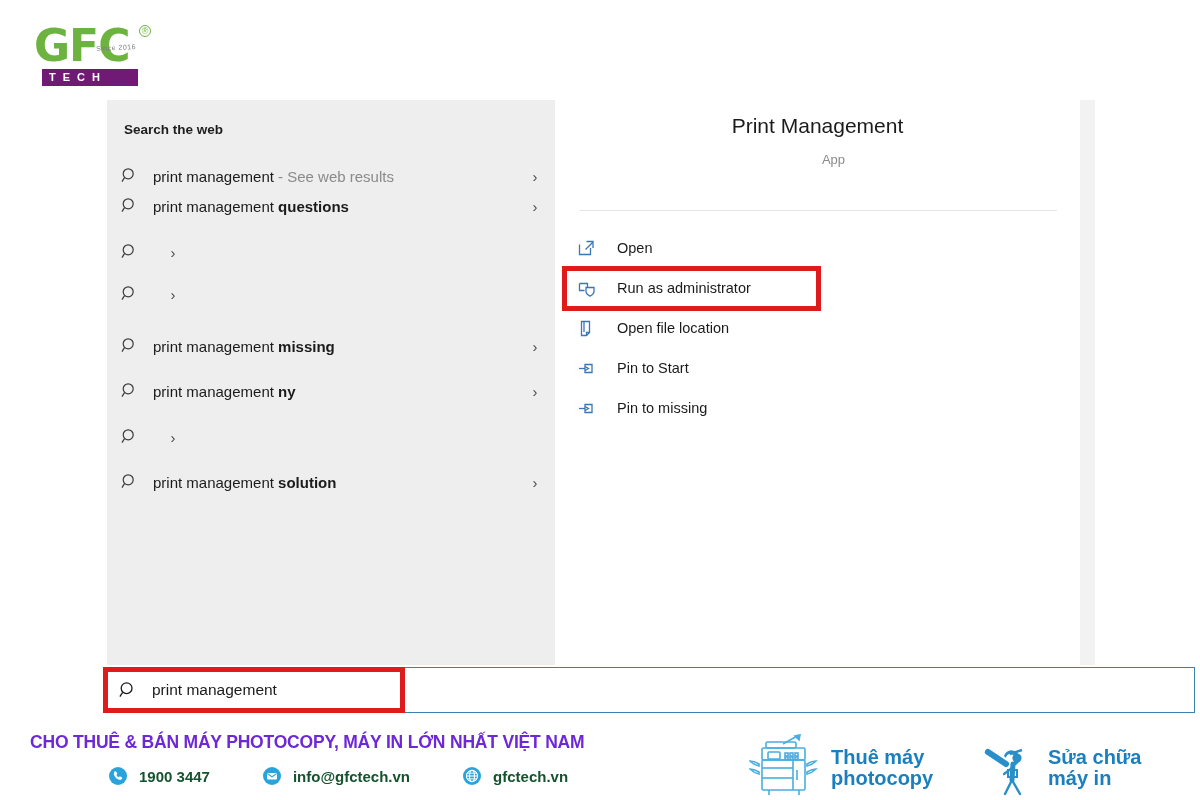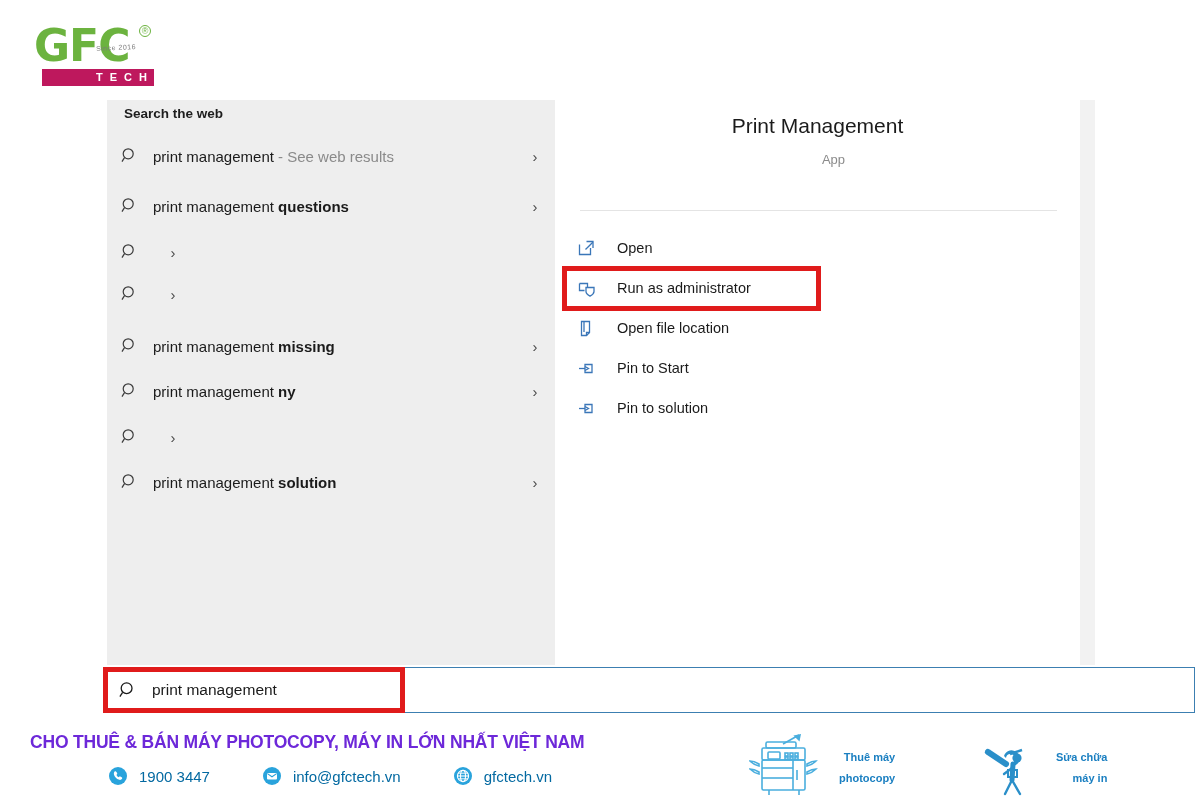--- a/index.html
+++ b/index.html
@@ -24,43 +24,43 @@
     border: 1px solid #6cb33f; border-radius: 50%;
     width: 10px; height: 10px; line-height: 10px; text-align: center;
   }
   .logo-since {
     position: absolute; left: 64px; top: 20px;
     font-size: 7px; color: #7b7b7b; letter-spacing: .5px;
     transform: rotate(-3deg);
   }
   .logo-tech {
     position: absolute; left: 10px; top: 45px;
-    width: 112px; height: 17px; background: #be185d;
+    width: 96px; height: 17px; background: #701a75;
     color: #ffffff; font-size: 11px; font-weight: bold;
-    letter-spacing: 7px; text-align: right; line-height: 17px;
+    letter-spacing: 7px; text-align: left; line-height: 17px;
     text-indent: 7px;
   }
 
   
   .flyout { position: absolute; left: 107px; top: 100px; width: 988px; height: 565px; }
   .flyout-left {
     position: absolute; left: 0; top: 0; width: 448px; height: 565px;
     background: #eeeeee;
   }
   .flyout-right {
     position: absolute; left: 448px; top: 0; width: 525px; height: 565px;
     background: #ffffff;
   }
   .flyout-edge {
     position: absolute; left: 973px; top: 0; width: 15px; height: 565px;
     background: #f2f2f2;
   }
 
   .section-header {
-    position: absolute; left: 17px; top: 6px;
+    position: absolute; left: 17px; top: 22px;
     font-size: 13.5px; font-weight: bold; color: #1d1d1d;
   }
 
   .result-row {
     position: absolute; left: 0; width: 448px;
     display: flex; align-items: center; cursor: default;
   }
   .result-icon {
     width: 46px; flex: 0 0 46px; display: flex;
     justify-content: center; align-items: center;
@@ -129,46 +129,46 @@
     font-size: 17.5px; font-weight: bold; color: #6d28d9;
     letter-spacing: -.2px;
   }
   .footer-contacts {
     position: absolute; left: 108px; top: 44px;
     display: flex; align-items: center; gap: 0;
   }
   .contact { display: flex; align-items: center; margin-right: 52px; }
   .contact-icon { margin-right: 11px; display: flex; align-items: center; }
   .contact-text {
-    font-size: 15px; font-weight: normal; color: #0369a1;
+    font-size: 15px; font-weight: bold; color: #14532d;
   }
   .svc { position: absolute; display: flex; align-items: center; }
   .svc-text {
-    font-size: 11px; font-weight: bold; color: #1a7fc1;
-    line-height: 21px; text-align: right; margin-left: 12px;
+    font-size: 20px; font-weight: bold; color: #1a7fc1;
+    line-height: 21px; text-align: left; margin-left: 4px;
   }
 </style>
 </head>
 <body>
 
 <div id="root">
 
   <div class="logo">
     <div class="logo-gfc">GFC</div>
     <div class="logo-reg">®</div>
     <div class="logo-since">Since 2016</div>
     <div class="logo-tech">TECH</div>
   </div>
 
   <div class="flyout">
 
     <div class="flyout-left">
       <div class="section-header">Search the web</div>
       <div id="results-container">
-          <div class="result-row" style="top: 36px; height: 40px;">
+          <div class="result-row" style="top: 56px; height: 40px;">
             <div class="result-icon">
               <svg class="mag" width="18" height="18" viewBox="0 0 18 18">
                 <circle cx="7.2" cy="6.8" r="5" fill="none" stroke="#3a3a3a" stroke-width="1.2"></circle>
                 <line x1="3.5" y1="10.6" x2="1" y2="14.6" stroke="#3a3a3a" stroke-width="1.2"></line>
               </svg>
             </div>
             <div class="result-text"><span>print management</span><span class="muted"> - See web results</span></div>
             <div class="result-chev">›</div>
           </div>
           <div class="result-row" style="top: 86px; height: 40px;">
@@ -297,21 +297,21 @@
           <div class="action-row" style="top: 288px;">
             <div class="action-icon">
               <svg width="19" height="19" viewBox="0 0 19 19">
                 <g fill="none" stroke="#3a76b8" stroke-width="1.3">
                   <path d="M8 5.5h7v8H8z"></path>
                   <path d="M8 7.5 L11.5 9.5 L8 11.5"></path>
                   <line x1="2" y1="9.5" x2="8" y2="9.5"></line>
                 </g>
               </svg>
             </div>
-            <div class="action-label">Pin to solution</div>
+            <div class="action-label">Pin to missing</div>
           </div>
         </div>
     </div>
 
     <div class="flyout-edge"></div>
   </div>
 
   <div class="redbox" id="redbox-admin"></div>
 
   <div class="searchbar">

